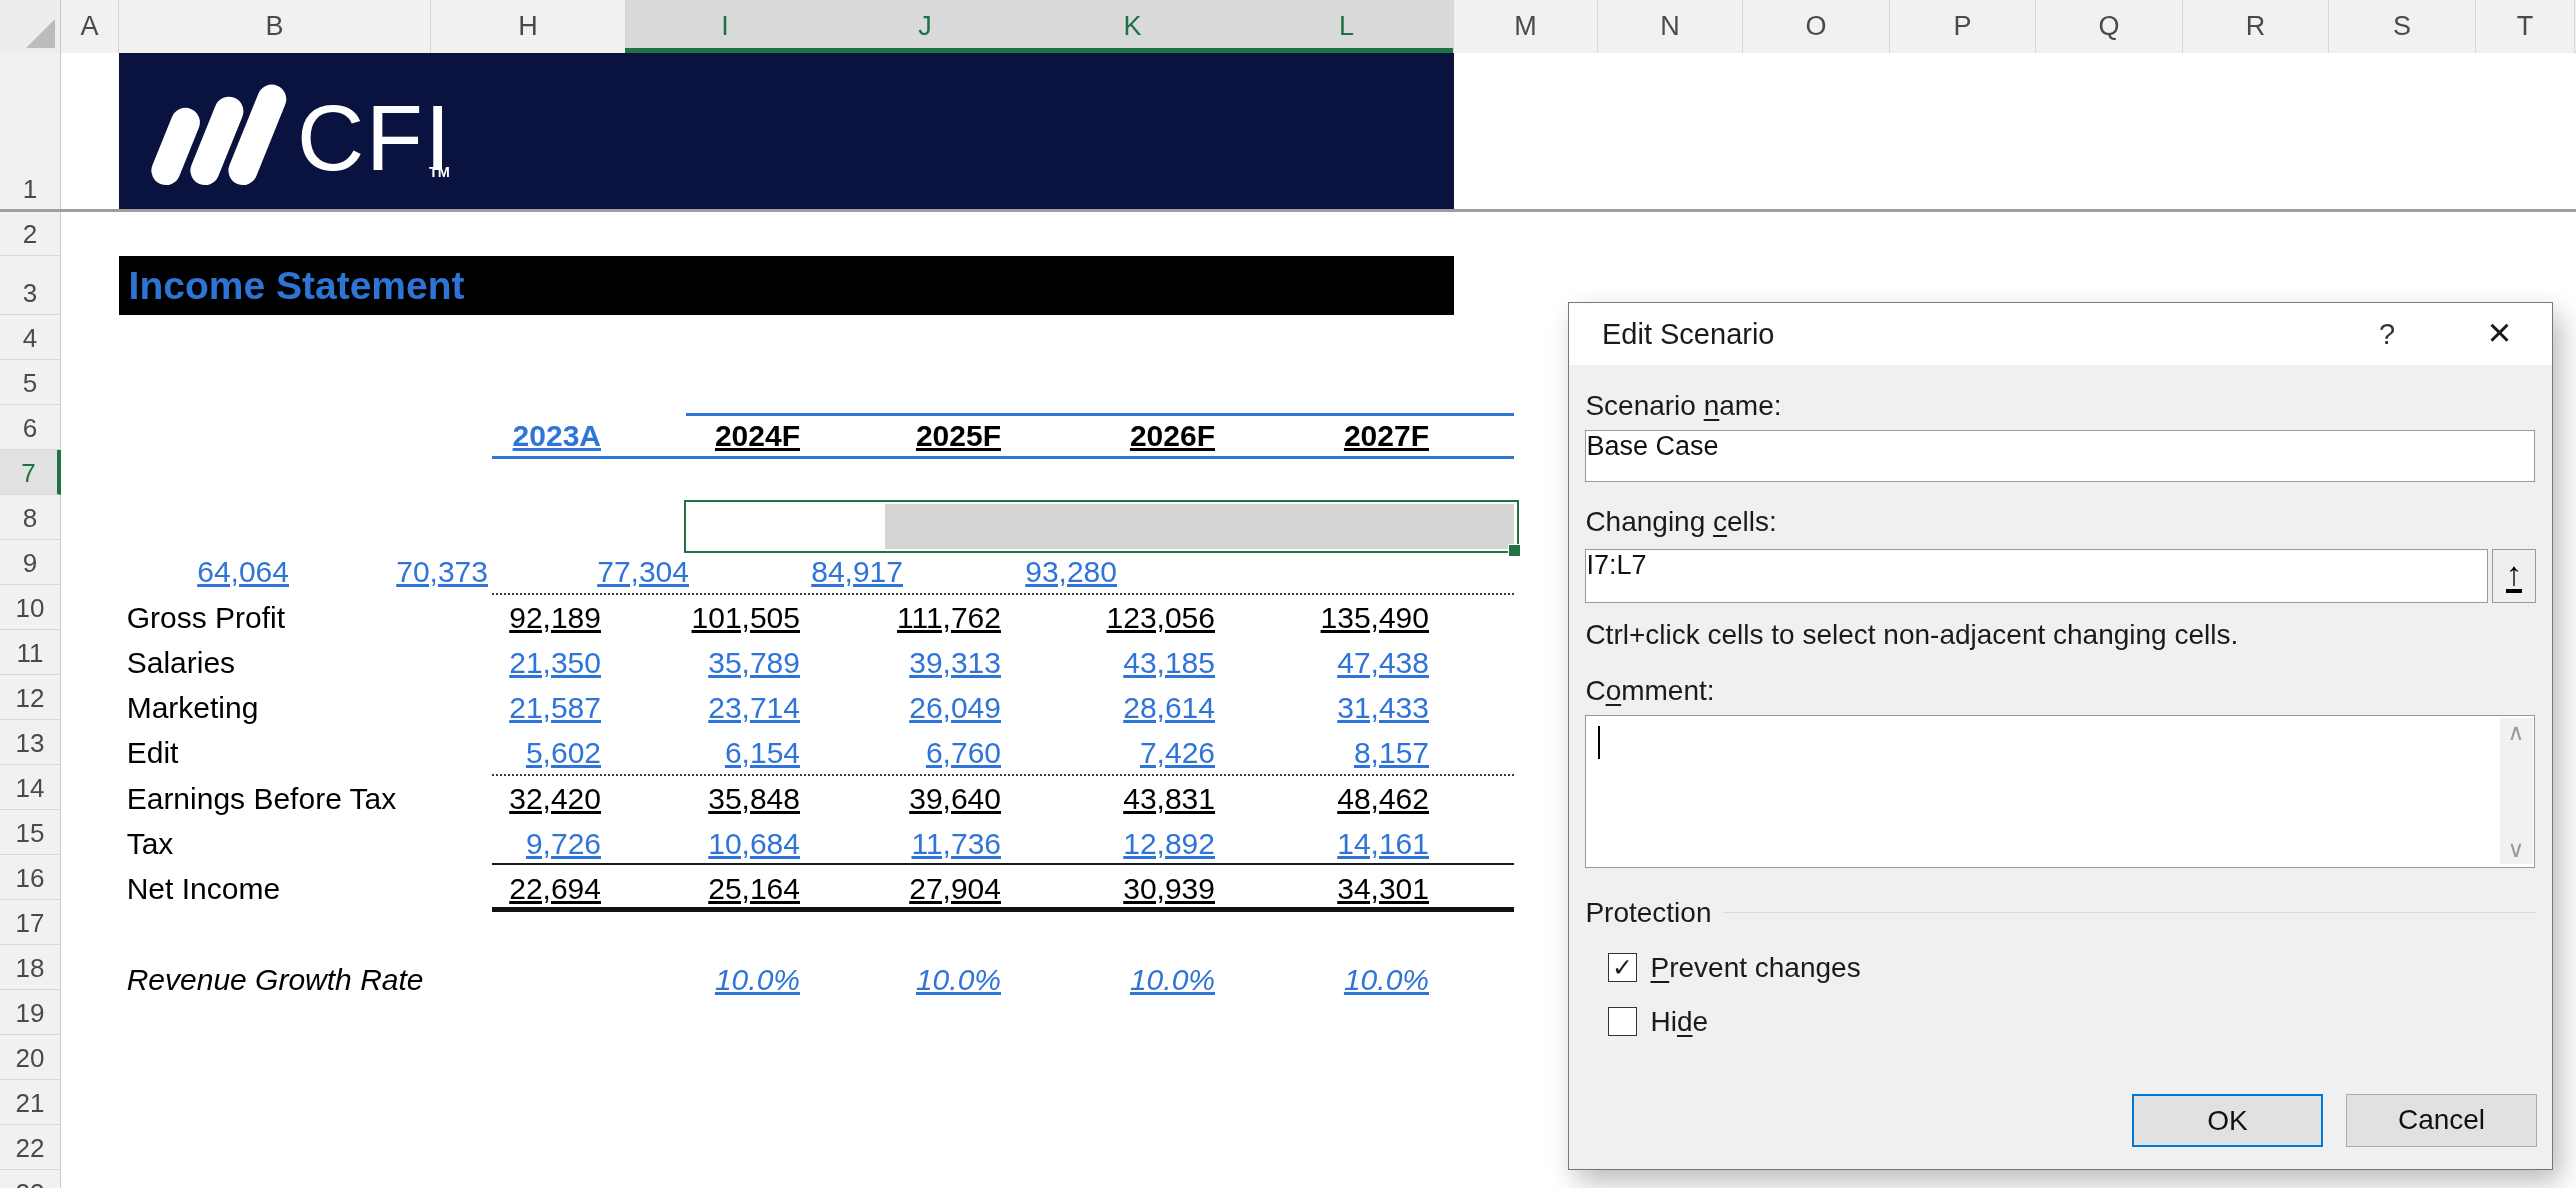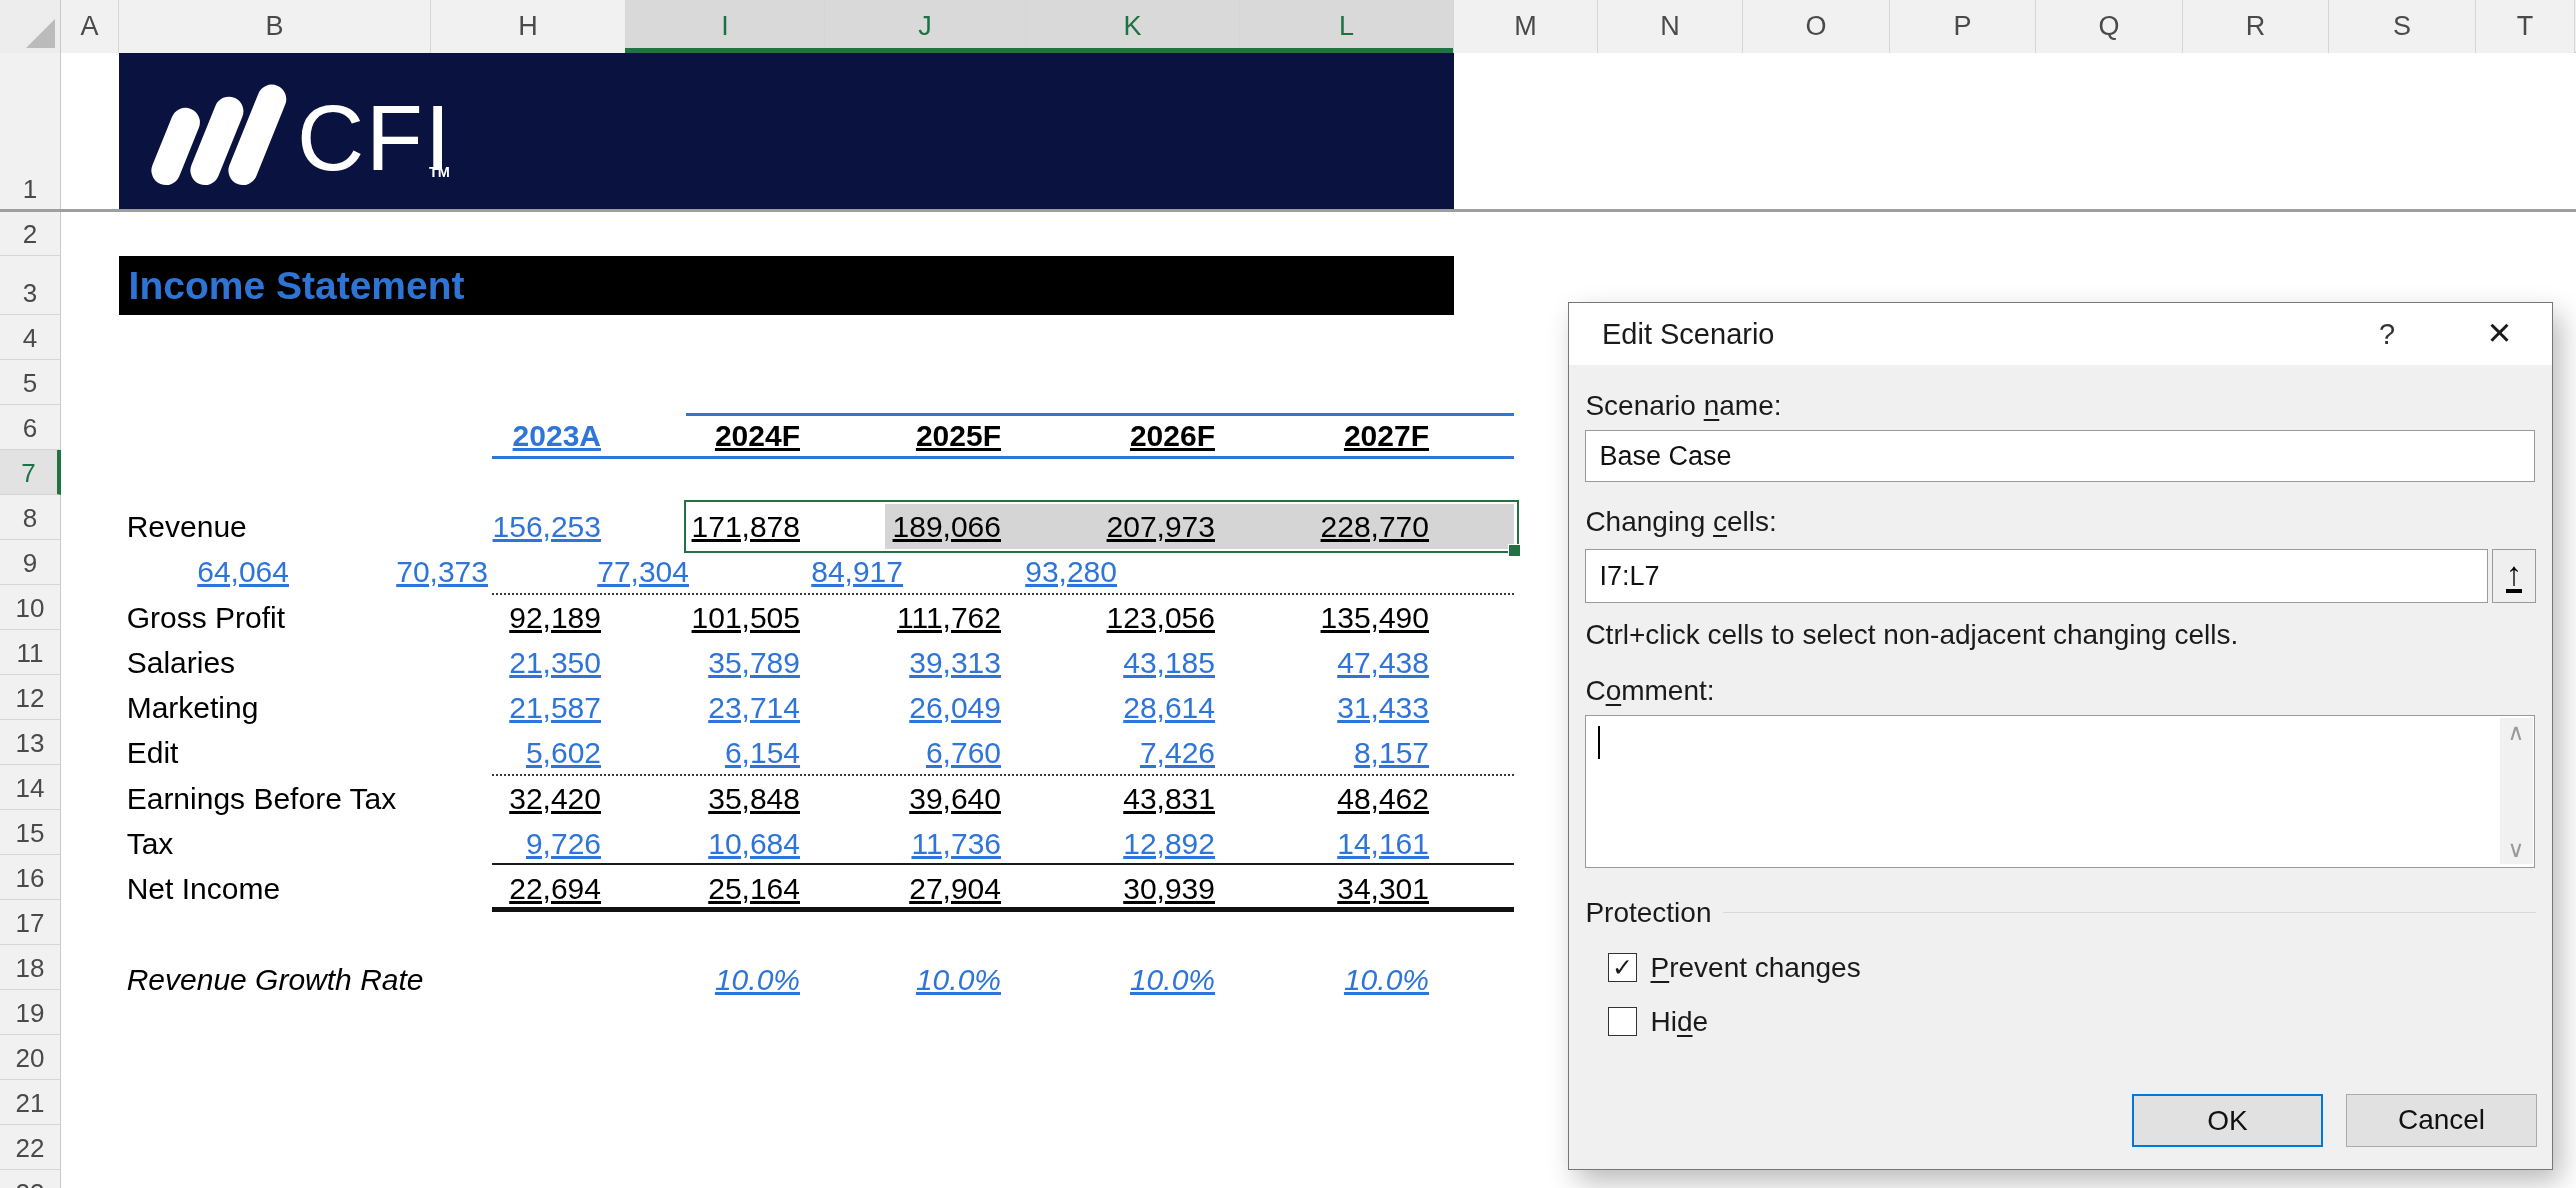--- a/index.html
+++ b/index.html
@@ -57,21 +57,21 @@
   .sel-handle { position:absolute; left:1447px; top:491px; width:12.5px; height:12.5px; background:#217346; border:1.9px solid #fff; z-index:4; }
 
   
   .dialog { position:absolute; left:1568px; top:302px; width:985px; height:868px; background:#F1F0F0; border:1px solid #767676; box-shadow:7.7px 11.6px 27px rgba(0,0,0,0.28); z-index:10; font-size:28px; color:#1A1A1A; }
   .dlg-titlebar { position:absolute; left:0; top:0; width:100%; height:62px; background:#FFFFFF; }
   .dlg-title { position:absolute; left:33px; top:0; line-height:62px; font-size:29px; color:#1A1A1A; }
   .dlg-help { position:absolute; left:788px; top:0; width:60px; height:62px; text-align:center; line-height:62px; font-size:29px; color:#333; cursor:default; }
   .dlg-close { position:absolute; left:894px; top:0; width:73px; height:62px; text-align:center; line-height:62px; font-size:31px; color:#1A1A1A; cursor:default; }
   .dlg-label { position:absolute; left:16.4px; white-space:nowrap; }
   .mnem { text-decoration:underline; text-underline-offset:3.9px; }
-  .dlg-input { position:absolute; left:16.4px; width:950px; background:#fff; border:1.9px solid #9A9A9A; font-size:27px; color:#111; display:flex; align-items:center; padding-left:13px; }
+  .dlg-input { position:absolute; left:16.4px; width:950px; background:#fff; border:1.9px solid #9A9A9A; font-size:27px; color:#111; display:flex; align-items:flex-start; padding-left:0; }
   .name-input { top:127px; height:52px; }
   .cc-input { top:246px; height:54px; width:903px; }
   .range-btn { position:absolute; left:923px; top:246px; width:44px; height:54px; background:#F0EFEF; border:1.9px solid #9A9A9A; display:flex; flex-direction:column; align-items:center; justify-content:center; }
   .range-arrow { font-size:33px; font-weight:bold; line-height:29px; color:#000; }
   .range-underbar { width:16.4px; height:3.9px; background:#000; margin-top:1px; }
   .dlg-helper { position:absolute; left:16.4px; top:316px; white-space:nowrap; }
   .comment-box { position:absolute; left:16.4px; top:412px; width:950px; height:153px; background:#fff; border:1.9px solid #9A9A9A; }
   .caret { position:absolute; left:11.6px; top:9.6px; width:1.9px; height:33px; background:#000; }
   .cbox-scroll { position:absolute; right:1.9px; top:1.9px; width:33px; height:146px; background:#F1F1F1; display:flex; flex-direction:column; justify-content:space-between; align-items:center; }
   .scroll-arrow { font-size:23px; color:#9A9A9A; line-height:29px; }
@@ -156,28 +156,20 @@
       <div class="c-label"></div>
       <div class="c-h val blue">2023A</div>
       <div class="c-i val">2024F</div>
       <div class="c-j val">2025F</div>
       <div class="c-k val">2026F</div>
       <div class="c-l val">2027F</div>
     </div>
 
     <div class="sel-fill"></div>
 
-    <div class="srow data" style="top:451px">
-      <div class="c-label">Revenue</div>
-      <div class="c-h val blue">156,253</div>
-      <div class="c-i val">171,878</div>
-      <div class="c-j val">189,066</div>
-      <div class="c-k val">207,973</div>
-      <div class="c-l val">228,770</div>
-    </div>
     <div class="srow data" style="top:496px">
       <div class="c-h val blue">64,064</div>
       <div class="c-i val blue">70,373</div>
       <div class="c-j val blue">77,304</div>
       <div class="c-k val blue">84,917</div>
       <div class="c-l val blue">93,280</div>
     </div>
     <div class="srow data" style="top:542px">
       <div class="c-label">Gross Profit</div>
       <div class="c-h val">92,189</div>

